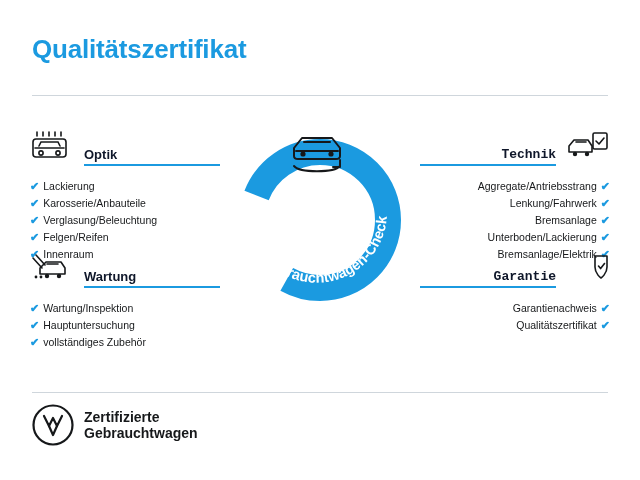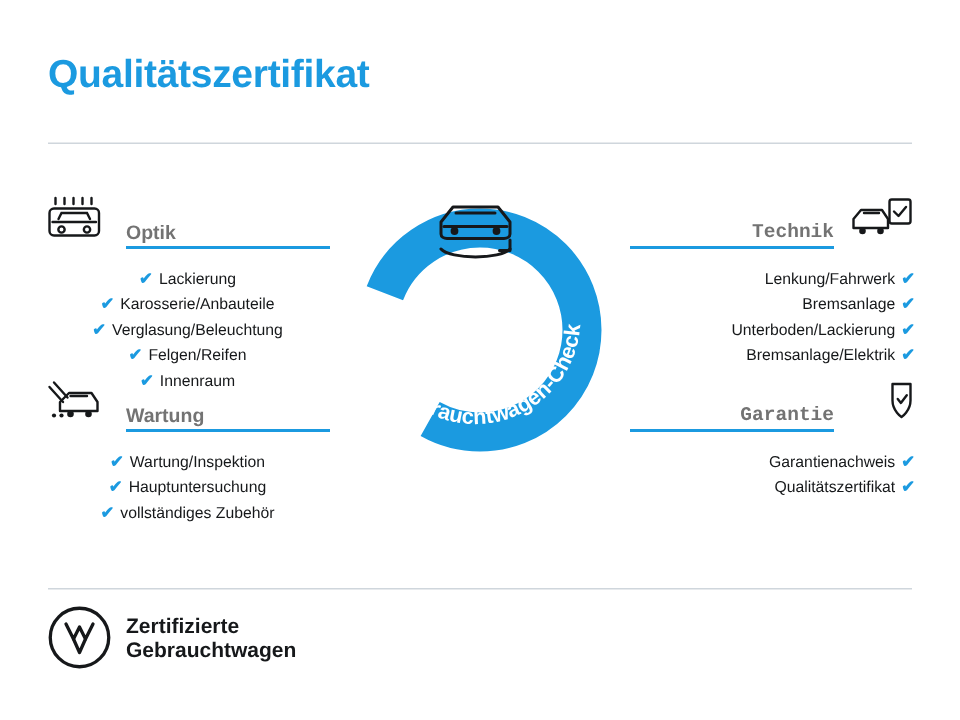--- a/index.html
+++ b/index.html
@@ -56,21 +56,21 @@
 
   .block-head {
     position: relative;
     height: 26px;
   }
   .block-head .hd-text {
     position: absolute;
     bottom: 4px;
     font-size: 13px;
     font-weight: bold;
-    color: #737373;
+    color: #0f172a;
   }
   .block.left .hd-text { left: 54px; }
   .block.right .hd-text { right: 54px; font-family: Liberation Mono, monospace; }
 
   .hd-rule {
     position: absolute;
     bottom: 0;
     height: 2px;
     background: #1b9ae0;
   }
@@ -90,21 +90,21 @@
     margin-top: 12px;
     list-style: none;
     padding: 0;
   }
   .items li {
     font-size: 10.5px;
     color: #16181a;
     line-height: 17px;
     white-space: nowrap;
   }
-  .block.left .items li { text-align: center; }
+  .block.left .items li { text-align: left; }
   .block.right .items li { text-align: right; }
 
   .chk {
     color: #1b9ae0;
     font-size: 11px;
     font-weight: bold;
   }
   .block.left .chk { margin-right: 4px; }
   .block.right .chk { margin-left: 4px; }
 
@@ -230,20 +230,21 @@
           <rect x="27" y="3" width="14" height="16" rx="1.5"></rect>
           <path d="M30 11 L33 14 L38 8"></path>
         </g>
       </svg>
     </div>
     <div class="block-head">
       <span class="hd-text">Technik</span>
       <span class="hd-rule"></span>
     </div>
     <ul class="items">
+      <li><span>Aggregate/Antriebsstrang</span><span class="chk">✔</span></li>
       <li><span>Lenkung/Fahrwerk</span><span class="chk">✔</span></li>
       <li><span>Bremsanlage</span><span class="chk">✔</span></li>
       <li><span>Unterboden/Lackierung</span><span class="chk">✔</span></li>
       <li><span>Bremsanlage/Elektrik</span><span class="chk">✔</span></li>
     </ul>
   </div>
 
   <div class="block right" id="blk-garantie">
     <div class="block-icon">
       <svg viewBox="0 0 44 36" width="44" height="36">

